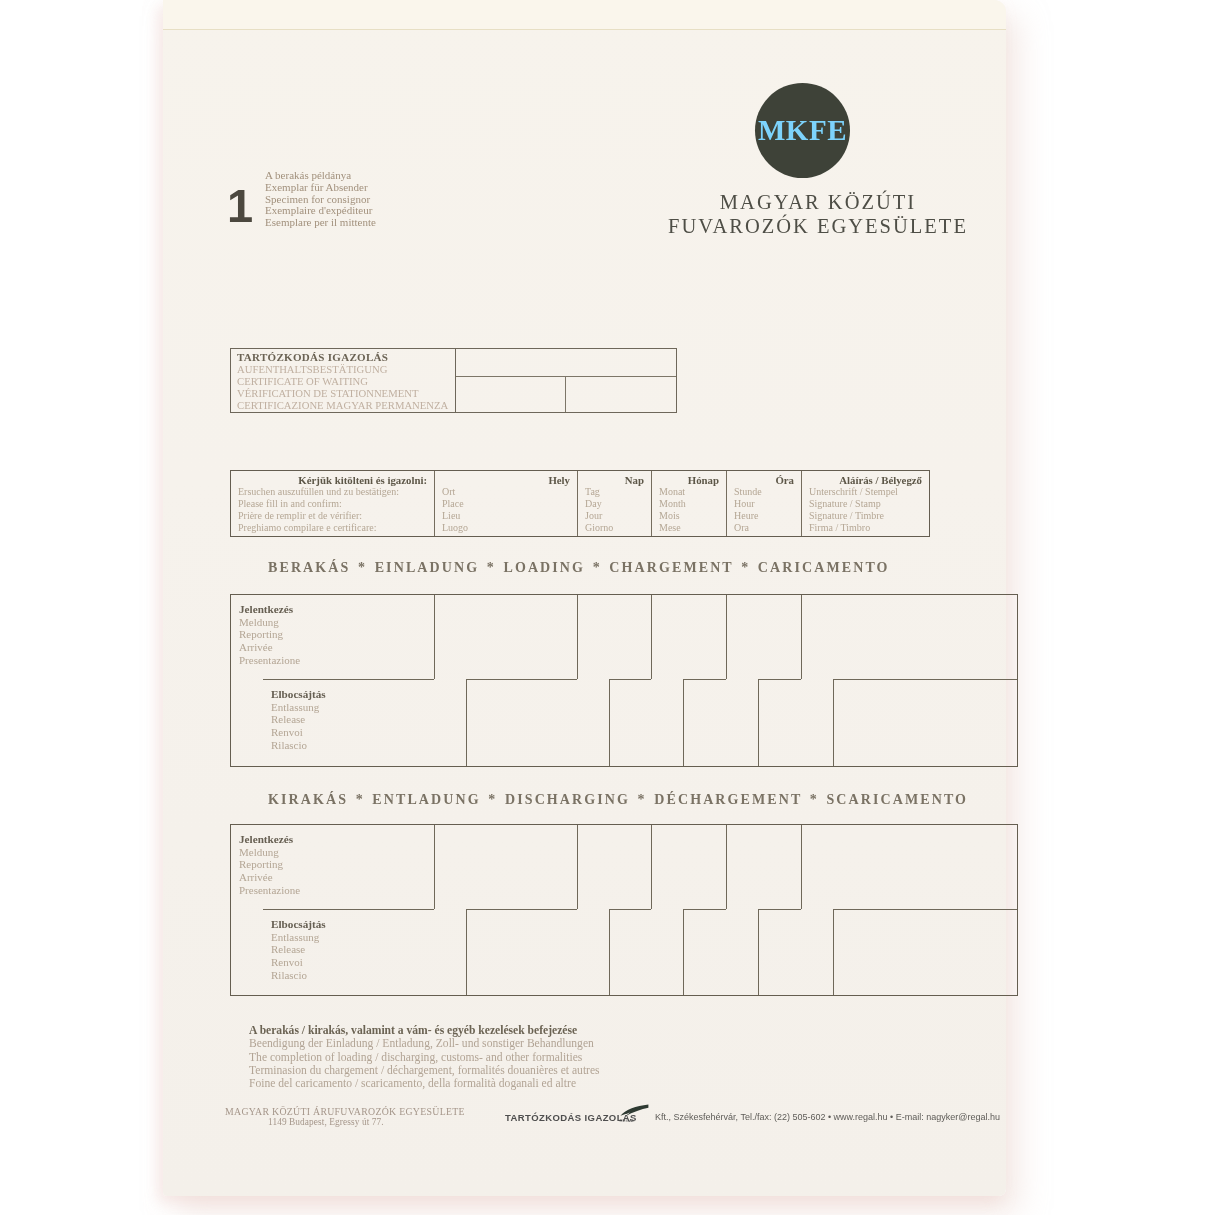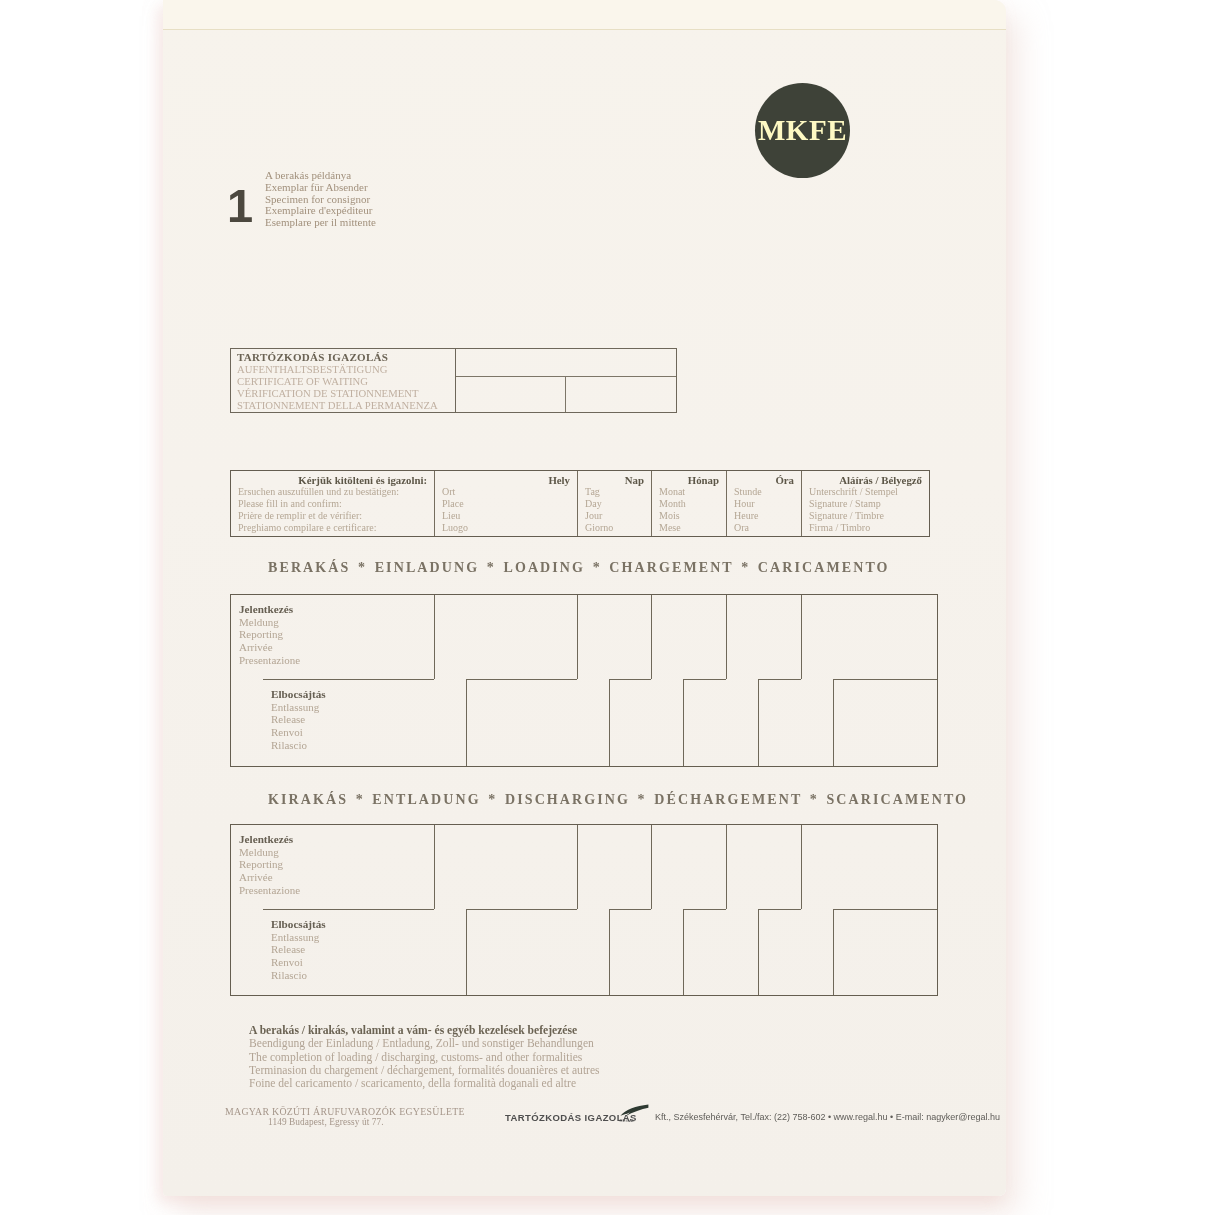--- a/index.html
+++ b/index.html
@@ -26,21 +26,21 @@
     font-size: 47px; color: #4c483f; line-height: 40px;
   }
   .copy-labels { position: absolute; left: 102px; top: 170px; }
   .copy-labels div { font-size: 11px; line-height: 11.8px; color: #a2917d; }
   
   .logo-circle {
     position: absolute; left: 592px; top: 83px; width: 95px; height: 95px;
     border-radius: 50%; background: #3e4238;
     display: flex; align-items: center; justify-content: center;
   }
-  .logo-text { color: #fef9c3; font-size: 29px; font-weight: bold; letter-spacing: 0.5px; }
+  .logo-text { color: #7dd3fc; font-size: 29px; font-weight: bold; letter-spacing: 0.5px; }
   .org {
     position: absolute; left: 470px; top: 191px; width: 370px; text-align: center;
     color: #4e4e46; font-size: 20.5px; letter-spacing: 2px; line-height: 23.5px;
   }
   
   .cert {
     position: absolute; left: 67px; top: 348px; width: 447px; height: 65px;
     display: grid; grid-template-columns: 225px 1fr 1fr; grid-template-rows: 28px 1fr;
     border: 1.4px solid #6e675a;
   }
@@ -62,21 +62,21 @@
   .c-sub div { font-size: 10px; line-height: 12.1px; color: #b5a795; }
   
   .sec-head {
     position: absolute; left: 105px; font-size: 14px; font-weight: bold;
     letter-spacing: 2.1px; color: #7a7264; word-spacing: 2px;
   }
   #loading-head { top: 560px; }
   #discharging-head { top: 792px; }
   
   .entry {
-    position: absolute; left: 67px; width: 708px;
+    position: absolute; left: 67px; width: 788px;
     display: grid; grid-template-columns: 203px 143px 74px 75px 75px 1fr;
     border: 1.8px solid #655e50;
   }
   #loading-table { top: 594px; grid-template-rows: 84px 87px; }
   #discharging-table { top: 824px; grid-template-rows: 84px 86px; }
   .entry .c { border-left: 1px solid #6f6859; }
   .entry .c.first { border-left: none; }
   .entry .r2 { border-top: 1.4px solid #6f6859; margin-left: 32px; }
   .entry .label { padding: 8px 8px 0; }
   .row-title { font-size: 11.2px; font-weight: bold; color: #665f52; line-height: 12.8px; }
@@ -108,29 +108,33 @@
       <div>A berakás példánya</div>
       <div>Exemplar für Absender</div>
       <div>Specimen for consignor</div>
       <div>Exemplaire d'expéditeur</div>
       <div>Esemplare per il mittente</div>
     </div>
 
   <div class="logo-circle">
     <span class="logo-text">MKFE</span>
   </div>
+  <div class="org">
+    <div>MAGYAR KÖZÚTI</div>
+    <div>FUVAROZÓK EGYESÜLETE</div>
+  </div>
 
   <div class="cert">
     <div class="cert-left">
       <div class="cert-title">TARTÓZKODÁS IGAZOLÁS</div>
       <div class="sub">
           <div>AUFENTHALTSBESTÄTIGUNG</div>
           <div>CERTIFICATE OF WAITING</div>
           <div>VÉRIFICATION DE STATIONNEMENT</div>
-          <div>STATIONNEMENT DELLA PERMANENZA</div>
+          <div>CERTIFICAZIONE MAGYAR PERMANENZA</div>
         </div>
     </div>
     <div class="cert-tr"></div>
     <div class="cert-bl"></div>
     <div class="cert-br"></div>
   </div>
 
   <div class="confirm">
     <div class="c">
       <div class="c-title">Kérjük kitölteni és igazolni:</div>
@@ -265,15 +269,15 @@
   <div class="footer-assoc">
     <div>MAGYAR KÖZÚTI ÁRUFUVAROZÓK EGYESÜLETE</div>
     <div class="addr">1149 Budapest, Egressy út 77.</div>
   </div>
   <div class="footer-doc">TARTÓZKODÁS IGAZOLÁS</div>
   <div class="printer">
     <svg width="32" height="22" viewBox="0 0 40 27">
       <path d="M38 3 C22 5 10 9 3 17 L15 13 L9 17.5 C19 12.5 29 8.5 38 7 Z" fill="#2e3a32"></path>
       <text x="2" y="25" font-size="5.5" fill="#4a4a4a" font-family="Liberation Sans, sans-serif">REGAL</text>
     </svg>
-    <span class="printer-info">Kft., Székesfehérvár, Tel./fax: (22) 758-602 • www.regal.hu • E-mail: nagyker@regal.hu</span>
+    <span class="printer-info">Kft., Székesfehérvár, Tel./fax: (22) 505-602 • www.regal.hu • E-mail: nagyker@regal.hu</span>
   </div>
 </div>
 
 </body></html>

